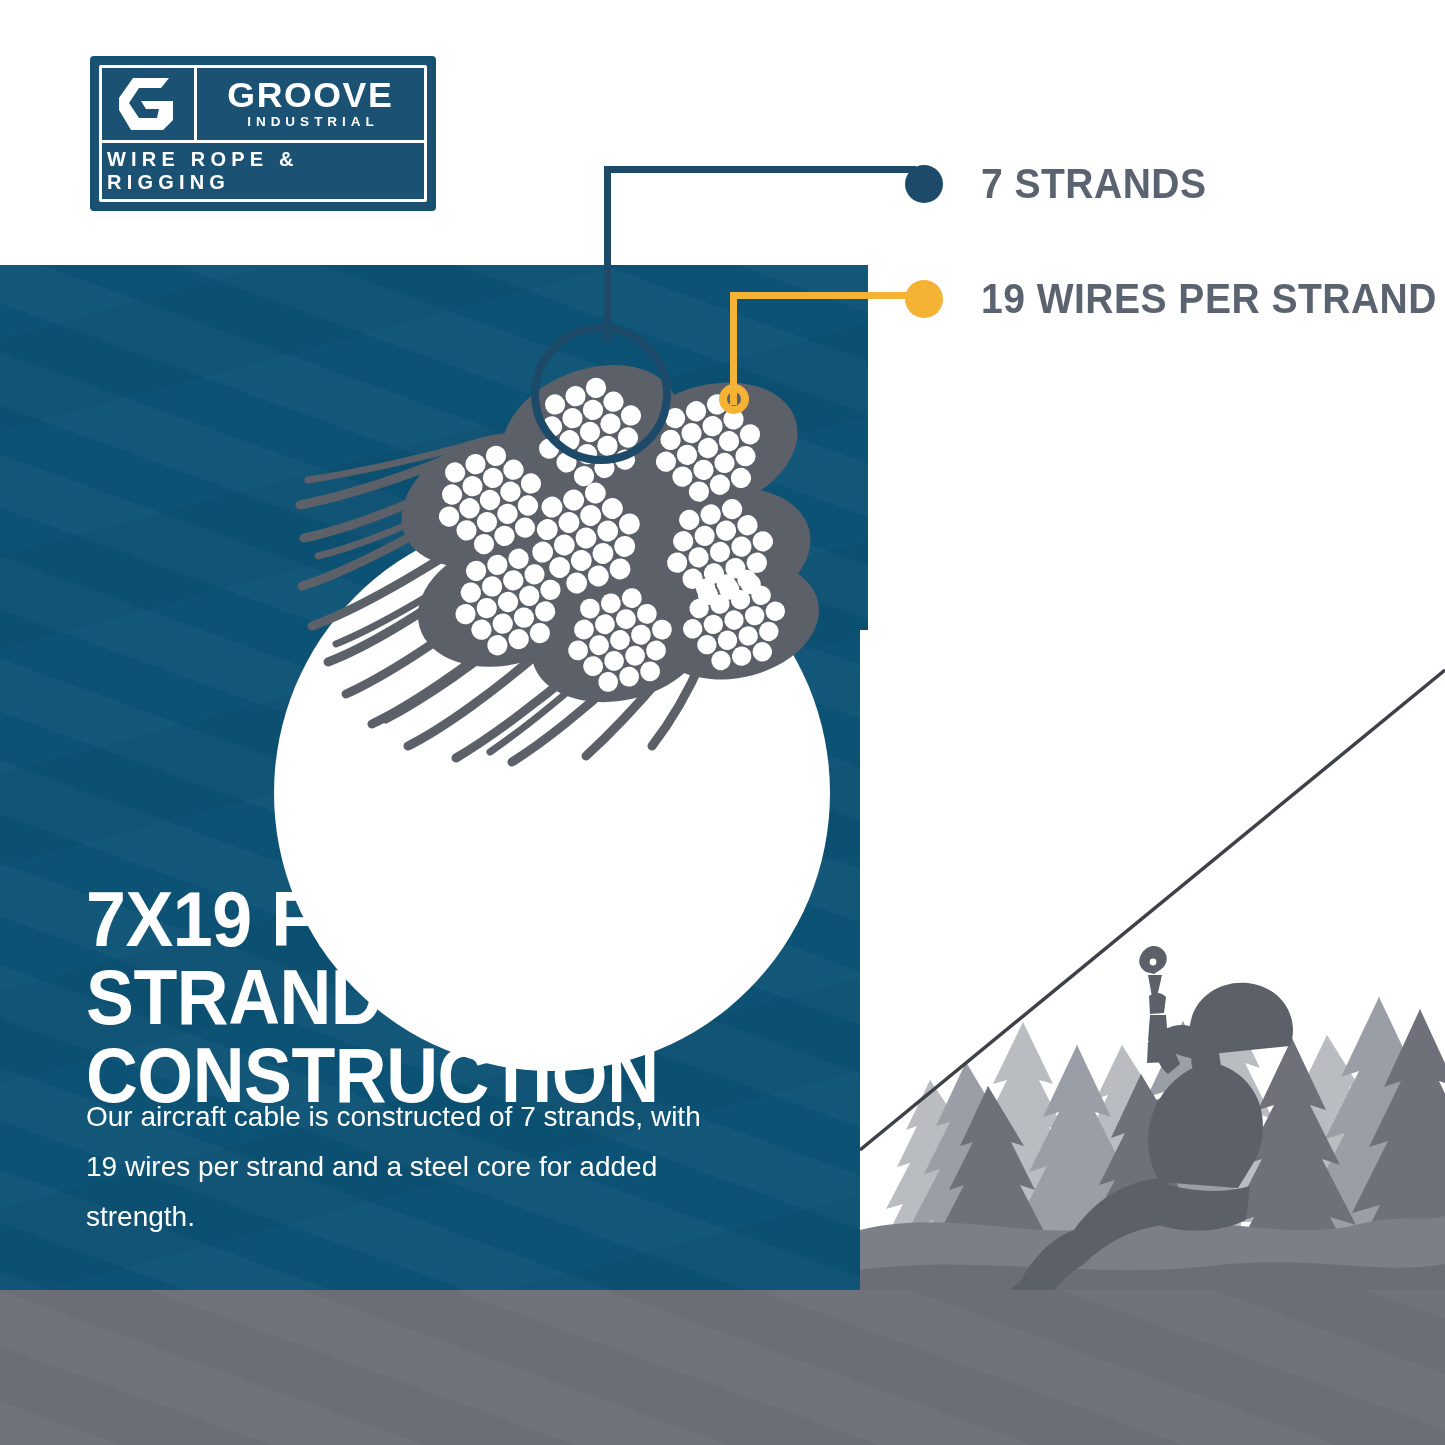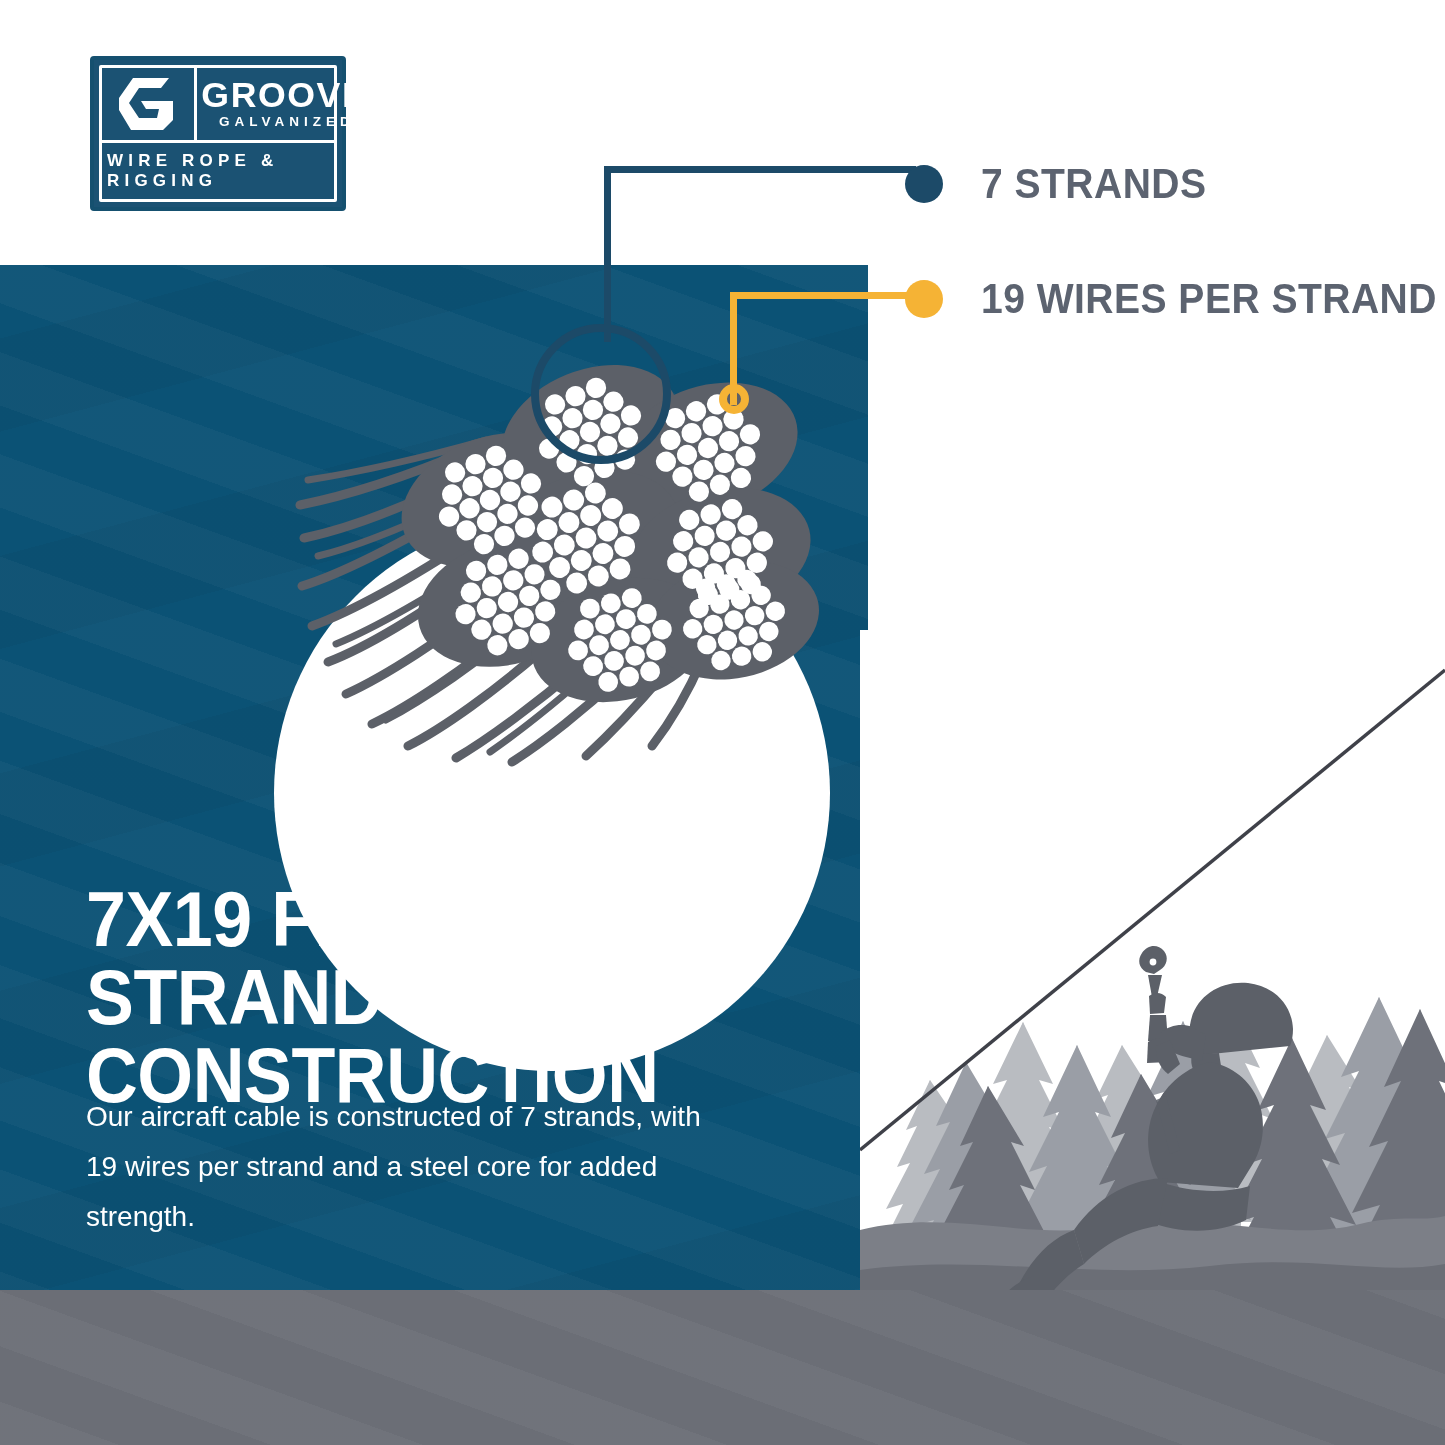--- a/index.html
+++ b/index.html
@@ -7,21 +7,21 @@
 
   #canvas{
     position:relative;
     width:1445px;height:1445px;
     overflow:hidden;
     background:#ffffff;
   }
 
   
   .logo-box{
-    position:absolute;left:90px;top:56px;width:256px;height:155px;
+    position:absolute;left:90px;top:56px;width:346px;height:155px;
     border:4px solid #15506f;border-radius:4px;
     background:#1b5273;
     box-sizing:border-box;
     padding:5px;
   }
   .logo-inner{
     width:100%;height:100%;
     border:3px solid #ffffff;border-radius:2px;
     box-sizing:border-box;
     display:flex;flex-direction:column;
@@ -51,21 +51,21 @@
     color:#ffffff;font-weight:bold;
     font-size:13.5px;line-height:17px;
     letter-spacing:5.0px;
     padding-left:5px;
     margin-top:1px;
   }
   .logo-bottom{
     flex:1;display:flex;align-items:center;justify-content:center;
   }
   .logo-tag{
-    color:#ffffff;font-weight:bold;font-size:17px;
+    color:#ffffff;font-weight:bold;font-size:20px;
     letter-spacing:5.2px;padding-left:5px;
   }
 
   
   .teal-panel{
     position:absolute;left:0;top:265px;width:868px;height:1025px;
     background:#0b5275;
     overflow:hidden;
   }
   .teal-stripes{
@@ -373,21 +373,21 @@
   <div class="logo-box">
     <div class="logo-inner">
       <div class="logo-top">
         <div class="logo-mark">
           <svg width="62" height="56" viewBox="0 0 62 56" xmlns="http://www.w3.org/2000/svg">
             <path d="M16 2 L52 2 L44 12 L22 12 L12 27 L22 42 L40 42 L42 33 L29 33 L24 25 L56 25 L56 44 L46 54 L14 54 L2 34 L2 22 Z" fill="#ffffff"></path>
           </svg>
         </div>
         <div class="logo-words">
           <div class="logo-word-main">GROOVE</div>
-          <div class="logo-word-sub">GALVANIZED</div>
+          <div class="logo-word-sub">INDUSTRIAL</div>
         </div>
       </div>
       <div class="logo-bottom">
         <div class="logo-tag">WIRE ROPE &amp; RIGGING</div>
       </div>
     </div>
   </div>
 
 </div>
 

